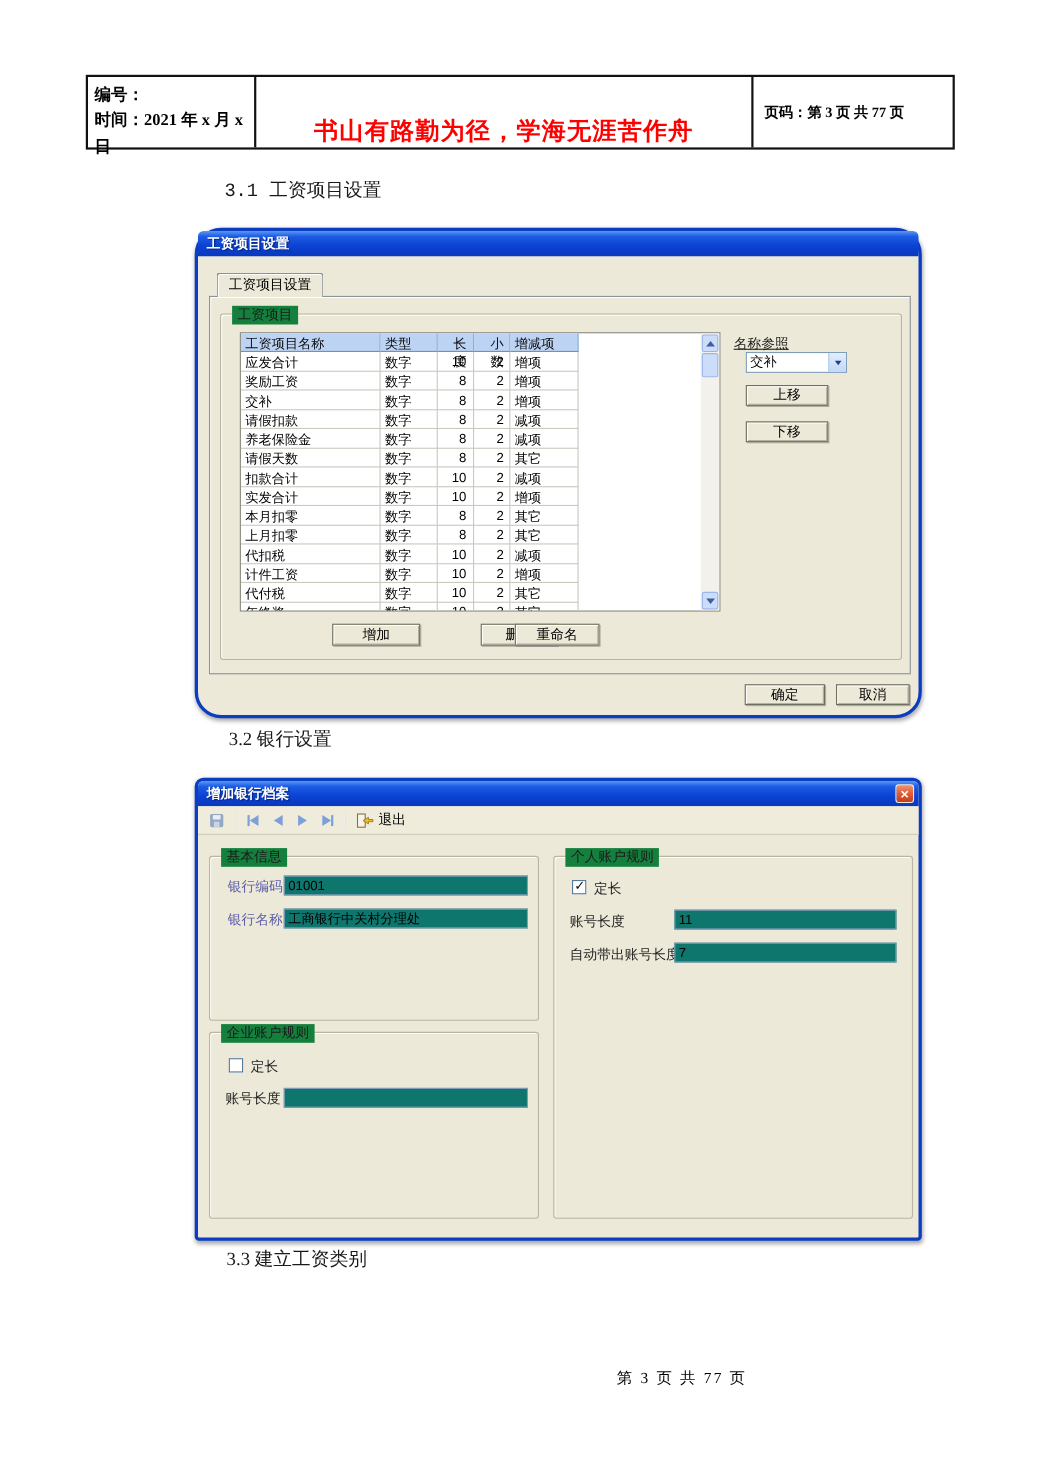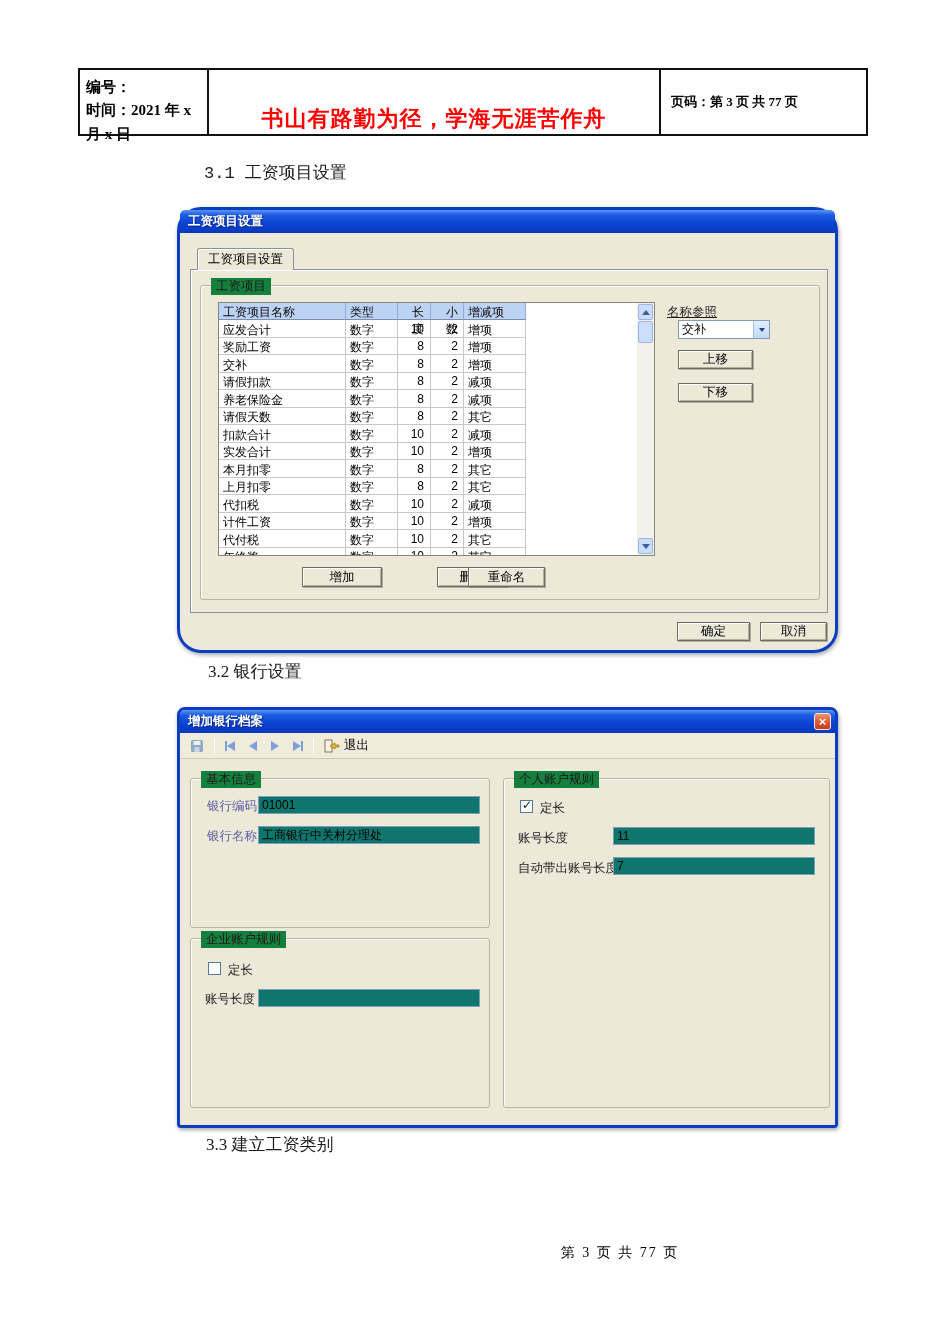--- a/index.html
+++ b/index.html
@@ -5,21 +5,21 @@
   * { box-sizing: border-box; margin: 0; padding: 0; }
   html,body { width:950px; height:1344px; background:#fff; position:relative;
     font-family:"Liberation Sans","DejaVu Sans",sans-serif; }
   .abs { position:absolute; }
   .serif { font-family:"Liberation Serif","DejaVu Serif",serif; }
 
   
   .hdr-table { left:78px; top:68px; width:790px; height:68px; display:flex;
     border-top:2px solid #111; border-bottom:2px solid #111;
     border-left:2px solid #111; border-right:2px solid #111; }
-  .hdr-cell1 { width:129px; padding:6px 6px; font-size:15px; font-weight:600;
+  .hdr-cell1 { width:153px; padding:6px 6px; font-size:15px; font-weight:600;
     border-right:2px solid #111; line-height:1.55; }
   .hdr-cell2 { width:452px; display:flex; align-items:flex-end; justify-content:center;
     border-right:2px solid #111; }
   .hdr-quote { color:#FF0000; font-size:22px; font-weight:bold; letter-spacing:1px; }
   .hdr-cell3 { flex:1; display:flex; align-items:center; padding-left:10px; font-size:13px; font-weight:600; }
 
   .doc-heading { font-size:17px; color:#1a1a1a; }
   .doc-footer { left:460px; top:1244px; width:320px; text-align:center; font-size:14px; letter-spacing:2px; }
 
   

